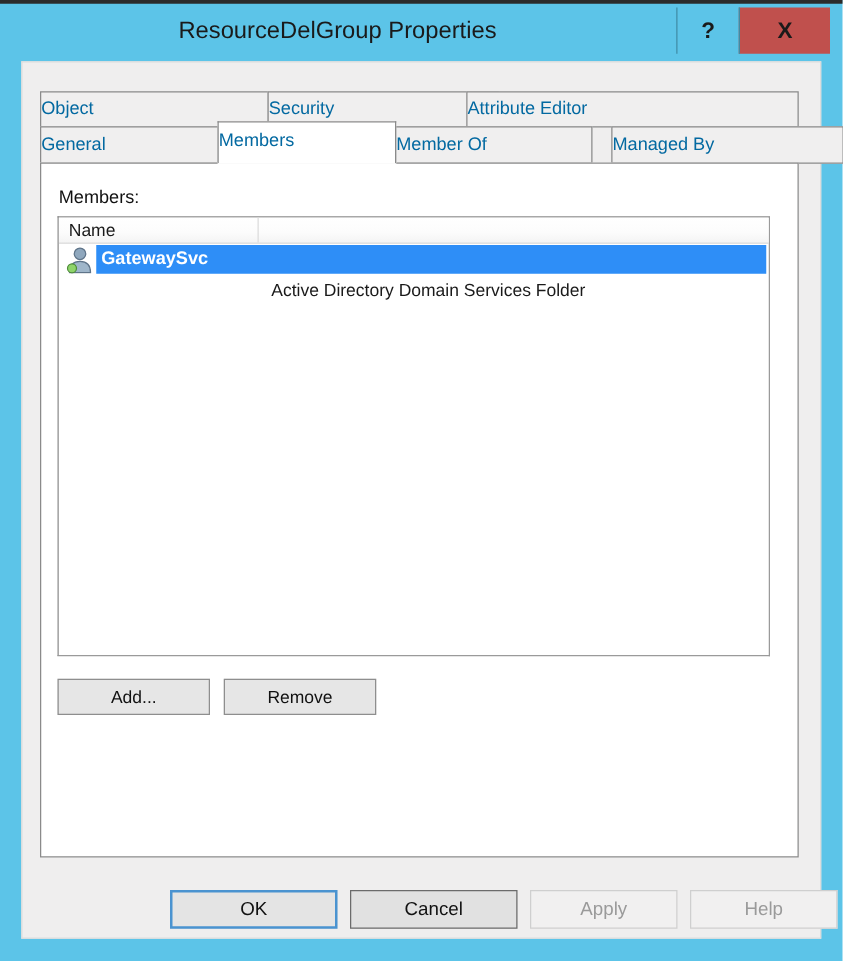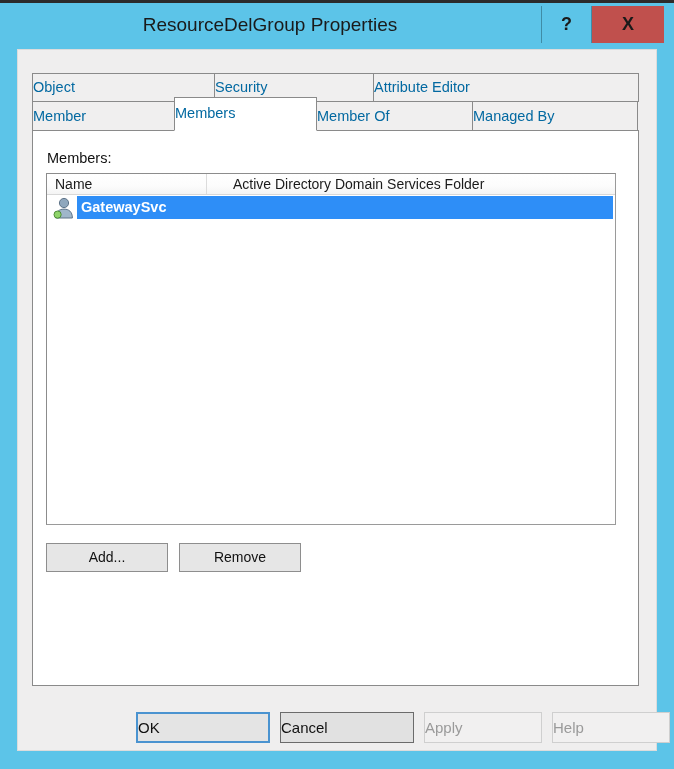--- a/index.html
+++ b/index.html
@@ -166,23 +166,24 @@
     box-sizing: border-box;
     cursor: default;
   }
   #col-name {
     left: 0;
     width: 160px;
     padding-left: 8px;
     border-right: 1px solid #dcdcdc;
   }
   #col-folder {
-    left: 177px;
+    left: 161px;
     width: 405px;
     padding-left: 9px;
+    margin-top: 48px;
   }
   #row-selected {
     position: absolute;
     left: 0;
     top: 22px;
     width: 100%;
     height: 24px;
   }
   #row-icon {
     position: absolute;
@@ -228,21 +229,21 @@
   #add-btn { left: 13px; top: 412px; width: 122px; }
   #remove-btn { left: 146px; top: 412px; width: 122px; }
 
   
   .footer-btn {
     position: absolute;
     top: 662px;
     height: 31px;
     box-sizing: border-box;
     font-size: 15px;
-    text-align: left;
+    text-align: center;
     line-height: 29px;
     cursor: default;
   }
   #ok-btn {
     left: 118px;
     width: 134px;
     background: #e4e4e4;
     border: 2px solid #4a93d0;
     color: #111111;
     line-height: 27px;
@@ -280,24 +281,24 @@
     <div id="close-btn" class="caption-btn">X</div>
   </div>
 
   <div id="dialog-body">
 
     <div id="tabstrip">
       <div class="tab row1" style="left:0px;width:183px;">Object</div>
       <div class="tab row1" style="left:182px;width:185px;">Security</div>
       <div class="tab row1" style="left:341px;width:266px;">Attribute Editor</div>
 
-      <div class="tab row2" style="left:0px;width:143px;">Member</div>
+      <div class="tab row2" style="left:0px;width:143px;">General</div>
       <div class="tab row2 selected" style="left:142px;width:143px;">Members</div>
       <div class="tab row2" style="left:284px;width:158px;">Member Of</div>
-      <div class="tab row2" style="left:440px;width:166px;">Managed By</div>
+      <div class="tab row2" style="left:457px;width:186px;">Managed By</div>
     </div>
 
     <div id="tab-panel">
 
       <div id="members-label">Members:</div>
 
       <div id="listbox">
 
         <div id="list-header">
           <div id="col-name" class="col-head">Name</div>

